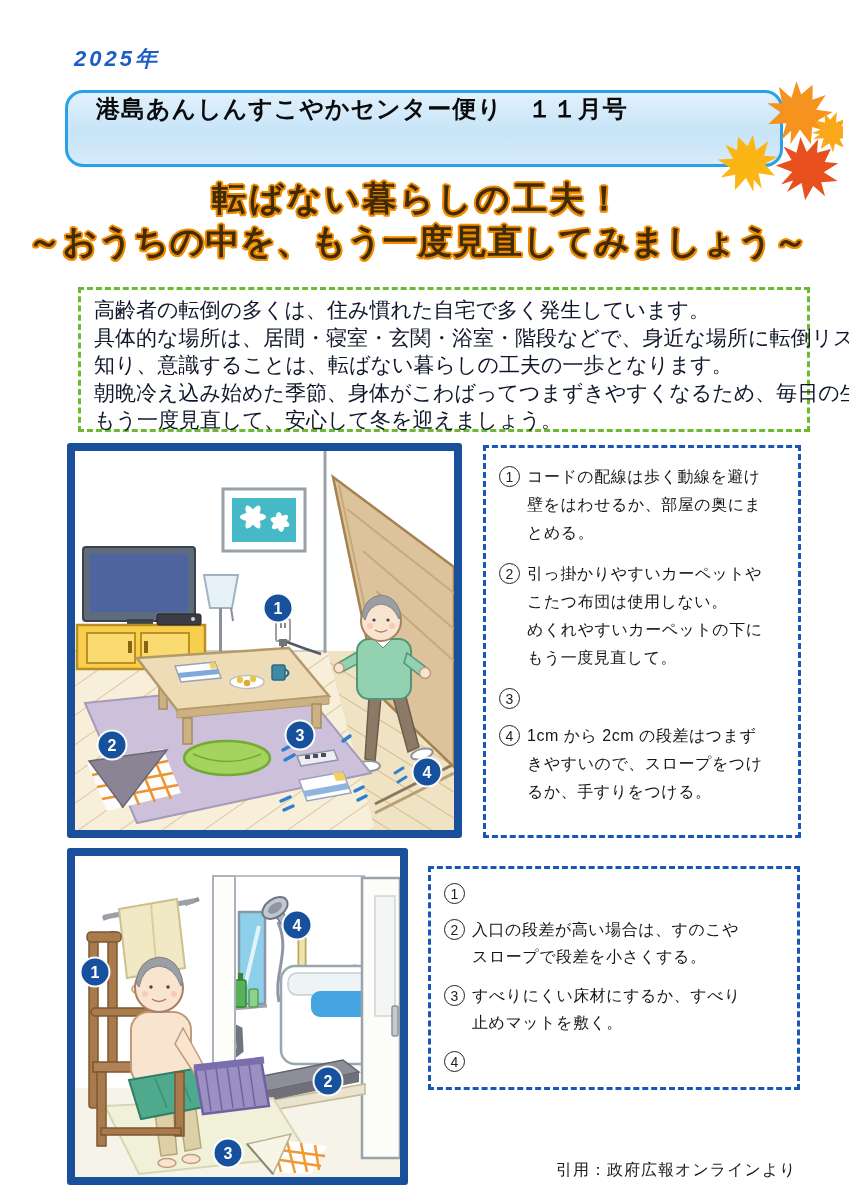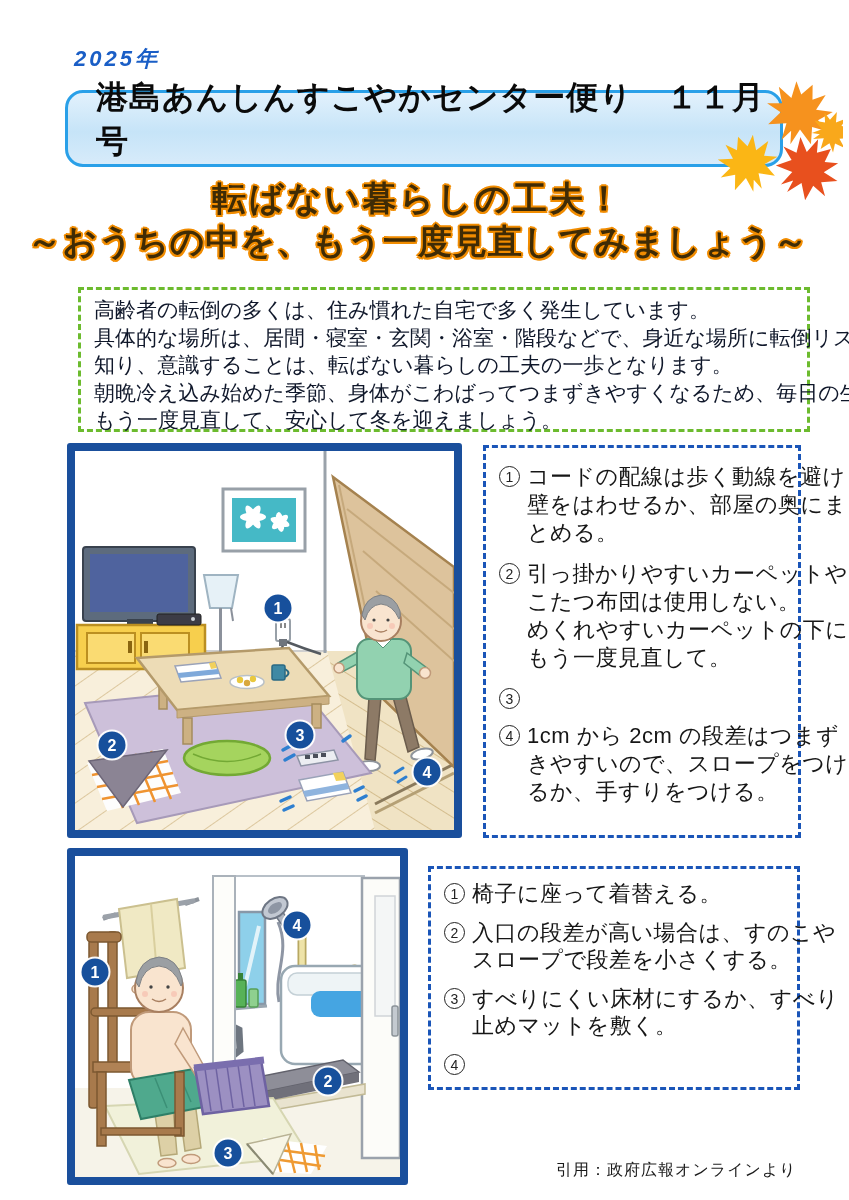--- a/index.html
+++ b/index.html
@@ -12,22 +12,22 @@
   .year{
     position:absolute;left:74px;top:44px;
     font-size:22px;font-weight:bold;font-style:italic;
     color:#1a5ec6;letter-spacing:3px;
   }
   .header-box{
     position:absolute;left:65px;top:90px;width:718px;height:77px;
     box-sizing:border-box;
     background:linear-gradient(#e2f1fc,#c6e4f8 55%,#d7ebfa);
     border:3px solid #2aa0e8;border-radius:18px;
-    display:flex;align-items:flex-end;padding-left:28px;
-    font-size:32px;font-weight:bold;color:#0a0a0a;letter-spacing:1px;
+    display:flex;align-items:flex-start;padding-left:28px;
+    font-size:24px;font-weight:bold;color:#0a0a0a;letter-spacing:1px;
     z-index:1;
   }
   .leaves{position:absolute;left:703px;top:74px;z-index:3;}
   .main-title{
     position:absolute;left:8px;top:176px;width:820px;
     text-align:center;font-weight:bold;color:#3f2b05;
     text-shadow:2px 0 0 #f18c00,-2px 0 0 #f18c00,0 2px 0 #f18c00,0 -2px 0 #f18c00,
                 1.5px 1.5px 0 #f18c00,-1.5px 1.5px 0 #f18c00,1.5px -1.5px 0 #f18c00,-1.5px -1.5px 0 #f18c00;
   }
   .main-title .l1{font-size:34px;letter-spacing:3px;line-height:44px;}
@@ -58,21 +58,21 @@
   #tips-living{left:483px;top:445px;width:318px;height:393px;padding:15px 8px 10px 13px;}
   #tips-bath{left:428px;top:866px;width:372px;height:224px;padding:11px 8px 6px 13px;}
   .tip{display:flex;align-items:flex-start;margin-bottom:13px;}
   #tips-bath .tip{margin-bottom:12px;}
   .tip-num{
     flex:none;width:21px;height:21px;margin:3px 7px 0 0;
     border:1.5px solid #222;border-radius:50%;box-sizing:border-box;
     display:flex;align-items:center;justify-content:center;
     font-size:14px;color:#222;
   }
-  .tip-text{white-space:pre;font-size:22px;line-height:28px;letter-spacing:.5px;color:#161616;}
+  .tip-text{white-space:pre;font-size:16px;line-height:28px;letter-spacing:.5px;color:#161616;}
   #tips-bath .tip-text{line-height:27px;}
   .citation{
     position:absolute;left:556px;top:1116px;
     font-family:"Liberation Serif","DejaVu Serif",serif;
     font-size:16px;letter-spacing:1px;color:#1a1a1a;margin-top:44px;
   }
 </style>
 </head>
 <body>
 
@@ -382,21 +382,20 @@
   </svg>
   <div class="badge" style="left:20px;top:116px;">1</div>
   <div class="badge" style="left:253px;top:225px;">2</div>
   <div class="badge" style="left:153px;top:297px;">3</div>
   <div class="badge" style="left:222px;top:69px;">4</div>
 </div>
 
 <div class="tips" id="tips-bath">
   <div class="tip">
     <span class="tip-num">1</span>
-    <span class="tip-text">椅子に座って着替える。</span>
   </div>
   <div class="tip">
     <span class="tip-num">2</span>
     <span class="tip-text">入口の段差が高い場合は、すのこや
 スロープで段差を小さくする。</span>
   </div>
   <div class="tip">
     <span class="tip-num">3</span>
     <span class="tip-text">すべりにくい床材にするか、すべり
 止めマットを敷く。</span>

